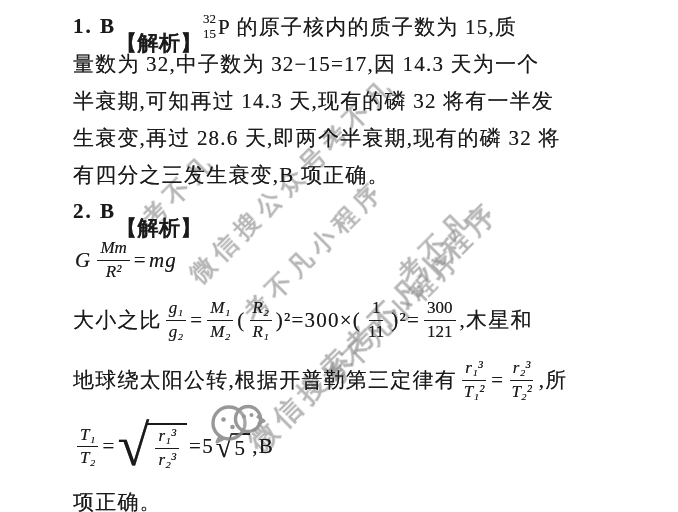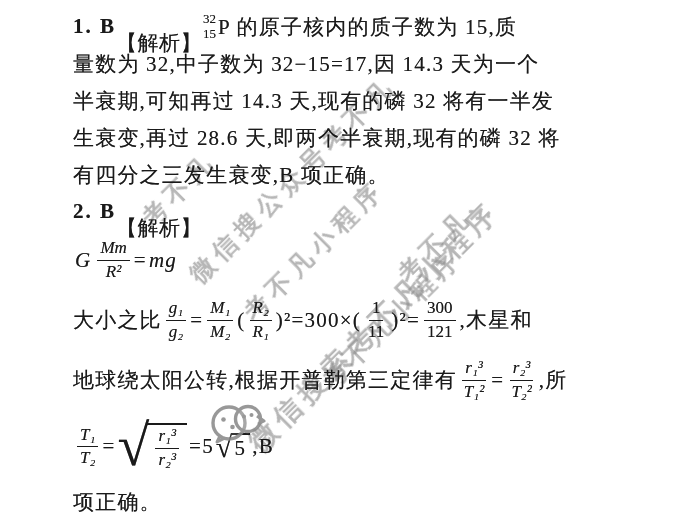--- a/index.html
+++ b/index.html
@@ -16,21 +16,21 @@
   .line{
     display:flex;align-items:center;
     height:37px;padding-left:73px;
     font-size:21px;letter-spacing:1.2px;white-space:nowrap;
   }
   .line.first{}
   .line.tall{height:60px;}
   .line.deep{height:73px;}
   .seg{display:inline-block;}
   .seg.num{font-weight:bold;letter-spacing:2px;}
-  .seg.bold{font-weight:normal;font-family:"Liberation Sans","DejaVu Sans",sans-serif;letter-spacing:0.5px;margin-top:33px;}
+  .seg.bold{font-weight:bold;font-family:"Liberation Sans","DejaVu Sans",sans-serif;letter-spacing:0.5px;margin-top:33px;}
   .seg.it{font-style:italic;padding:0 2px;}
   
   .frac{
     display:inline-flex;flex-direction:column;align-items:center;
     font-size:17px;line-height:1.18;letter-spacing:0;
     margin:0 4px;text-align:center;
   }
   .frac.it{font-style:italic;}
   .fnum{border-bottom:1.7px solid #1a1a1a;padding:0 3px 1px;}
   .fden{padding:1px 3px 0;}

